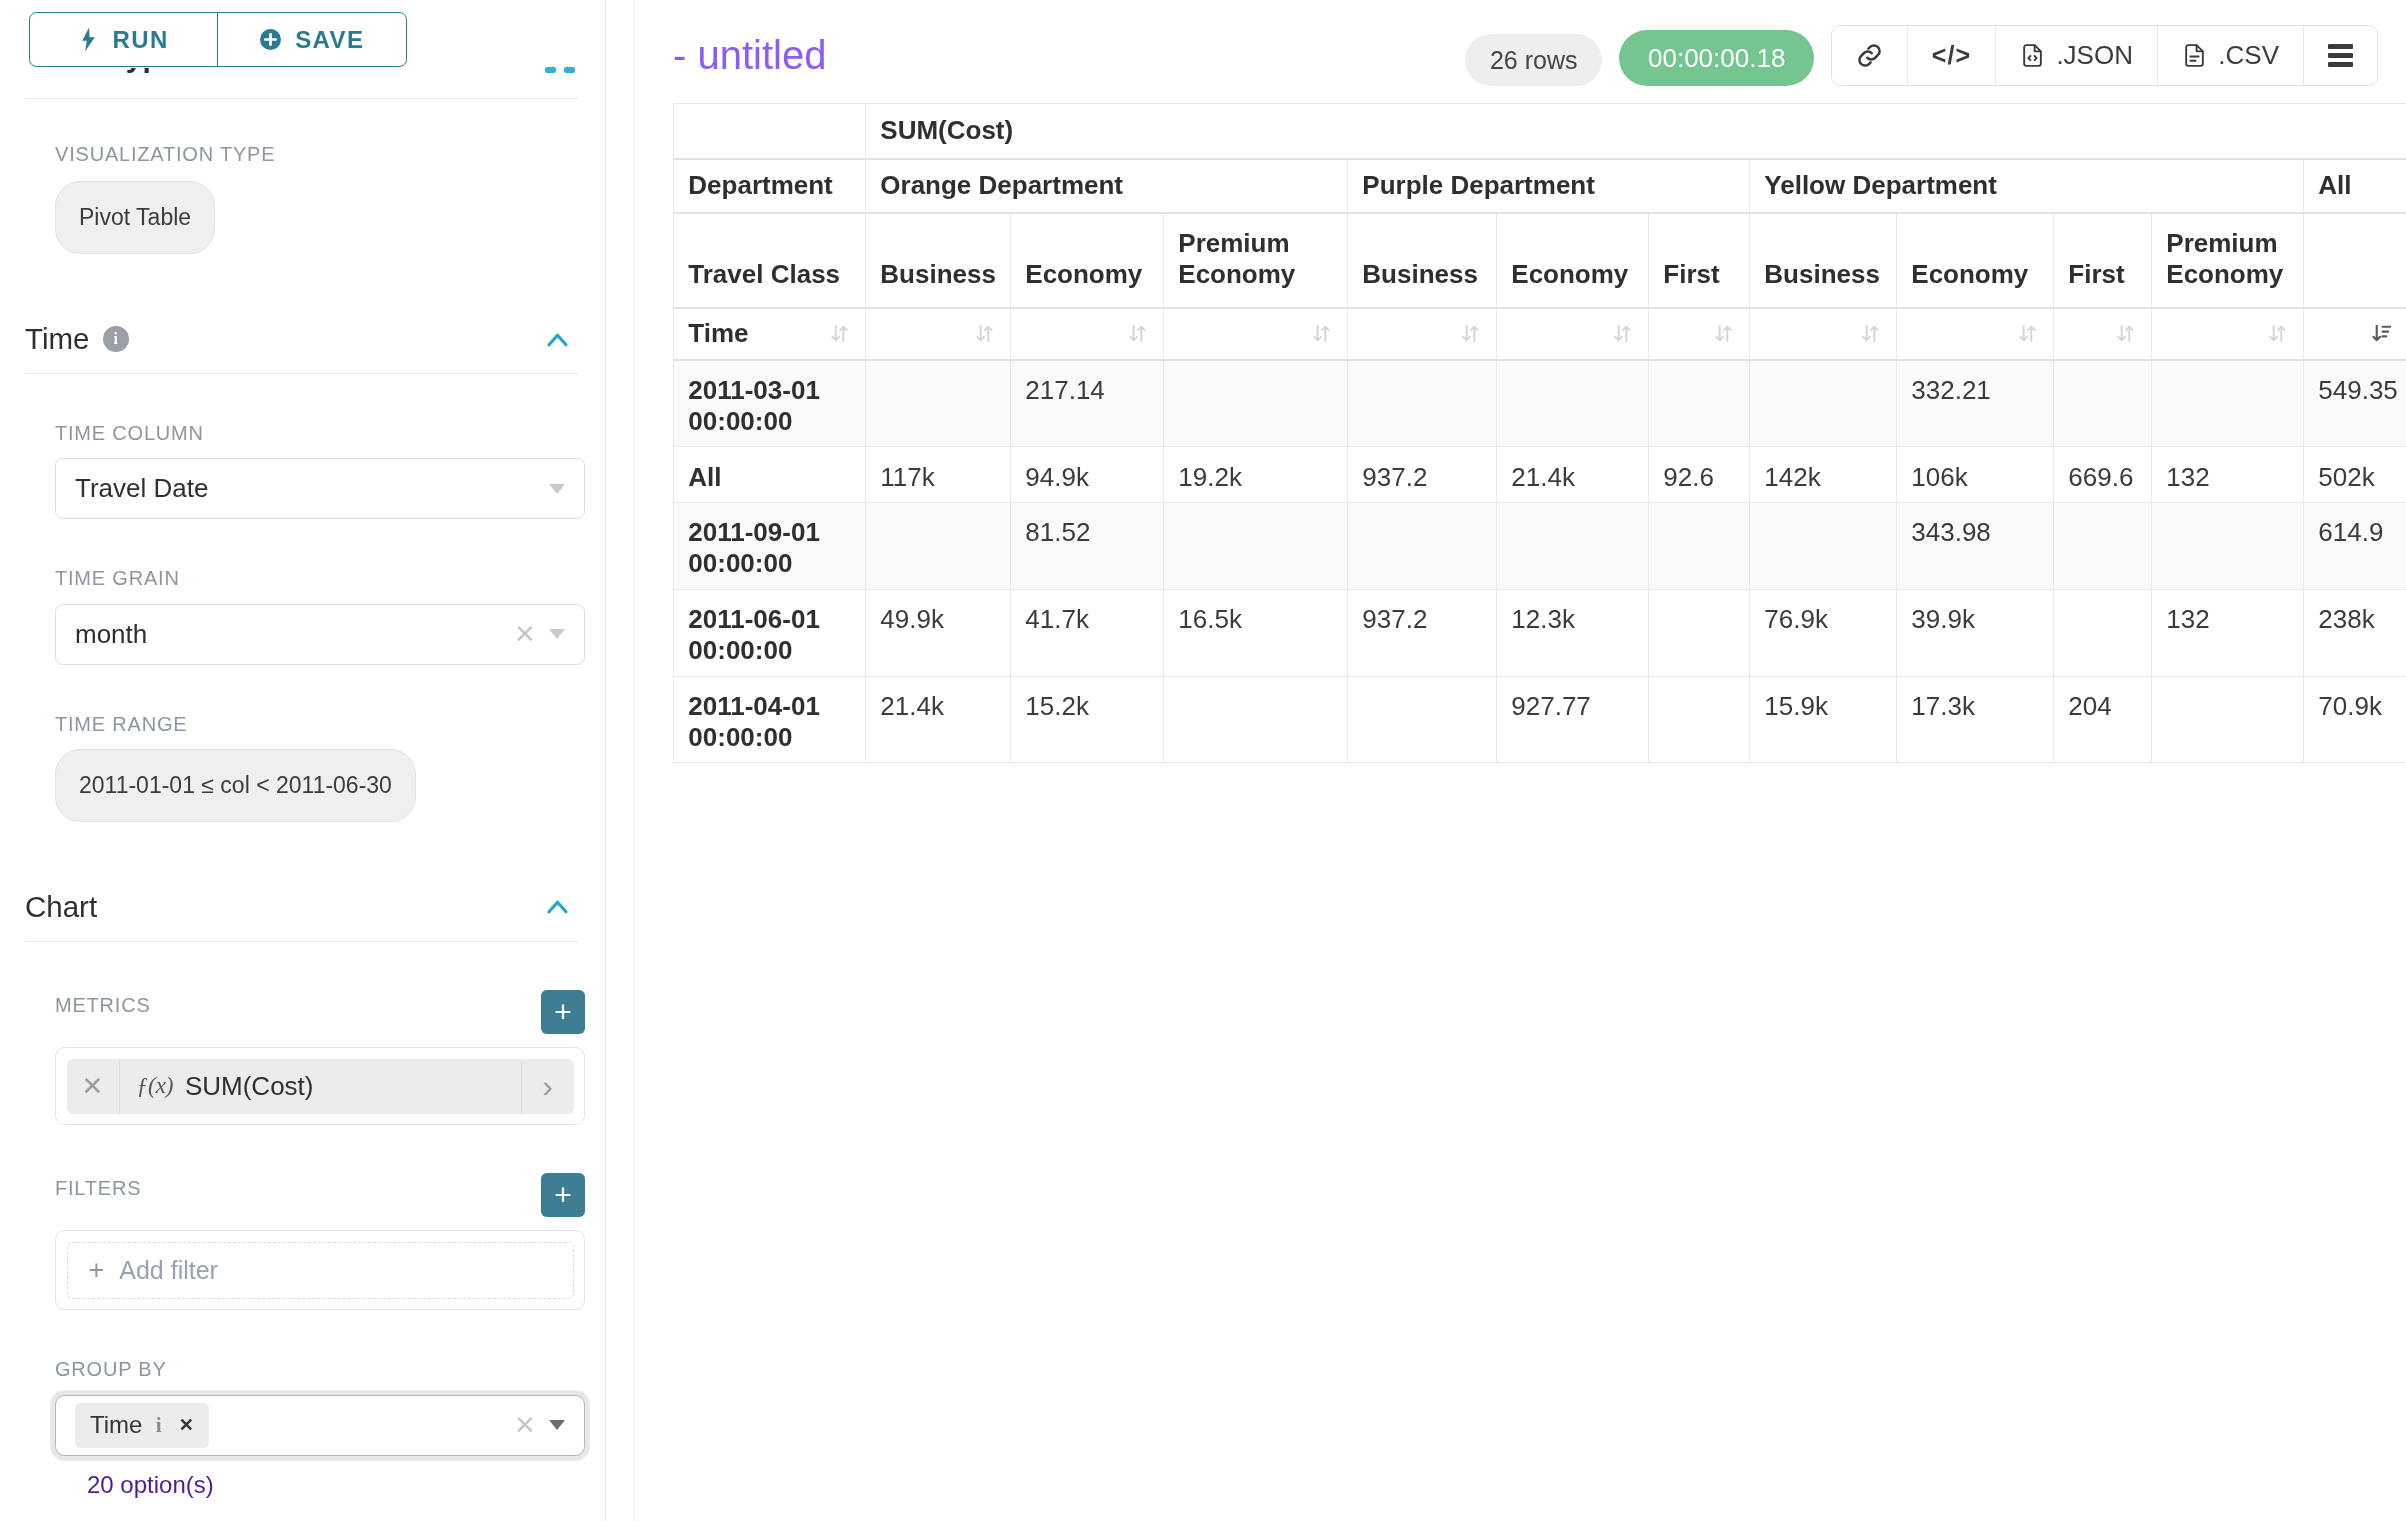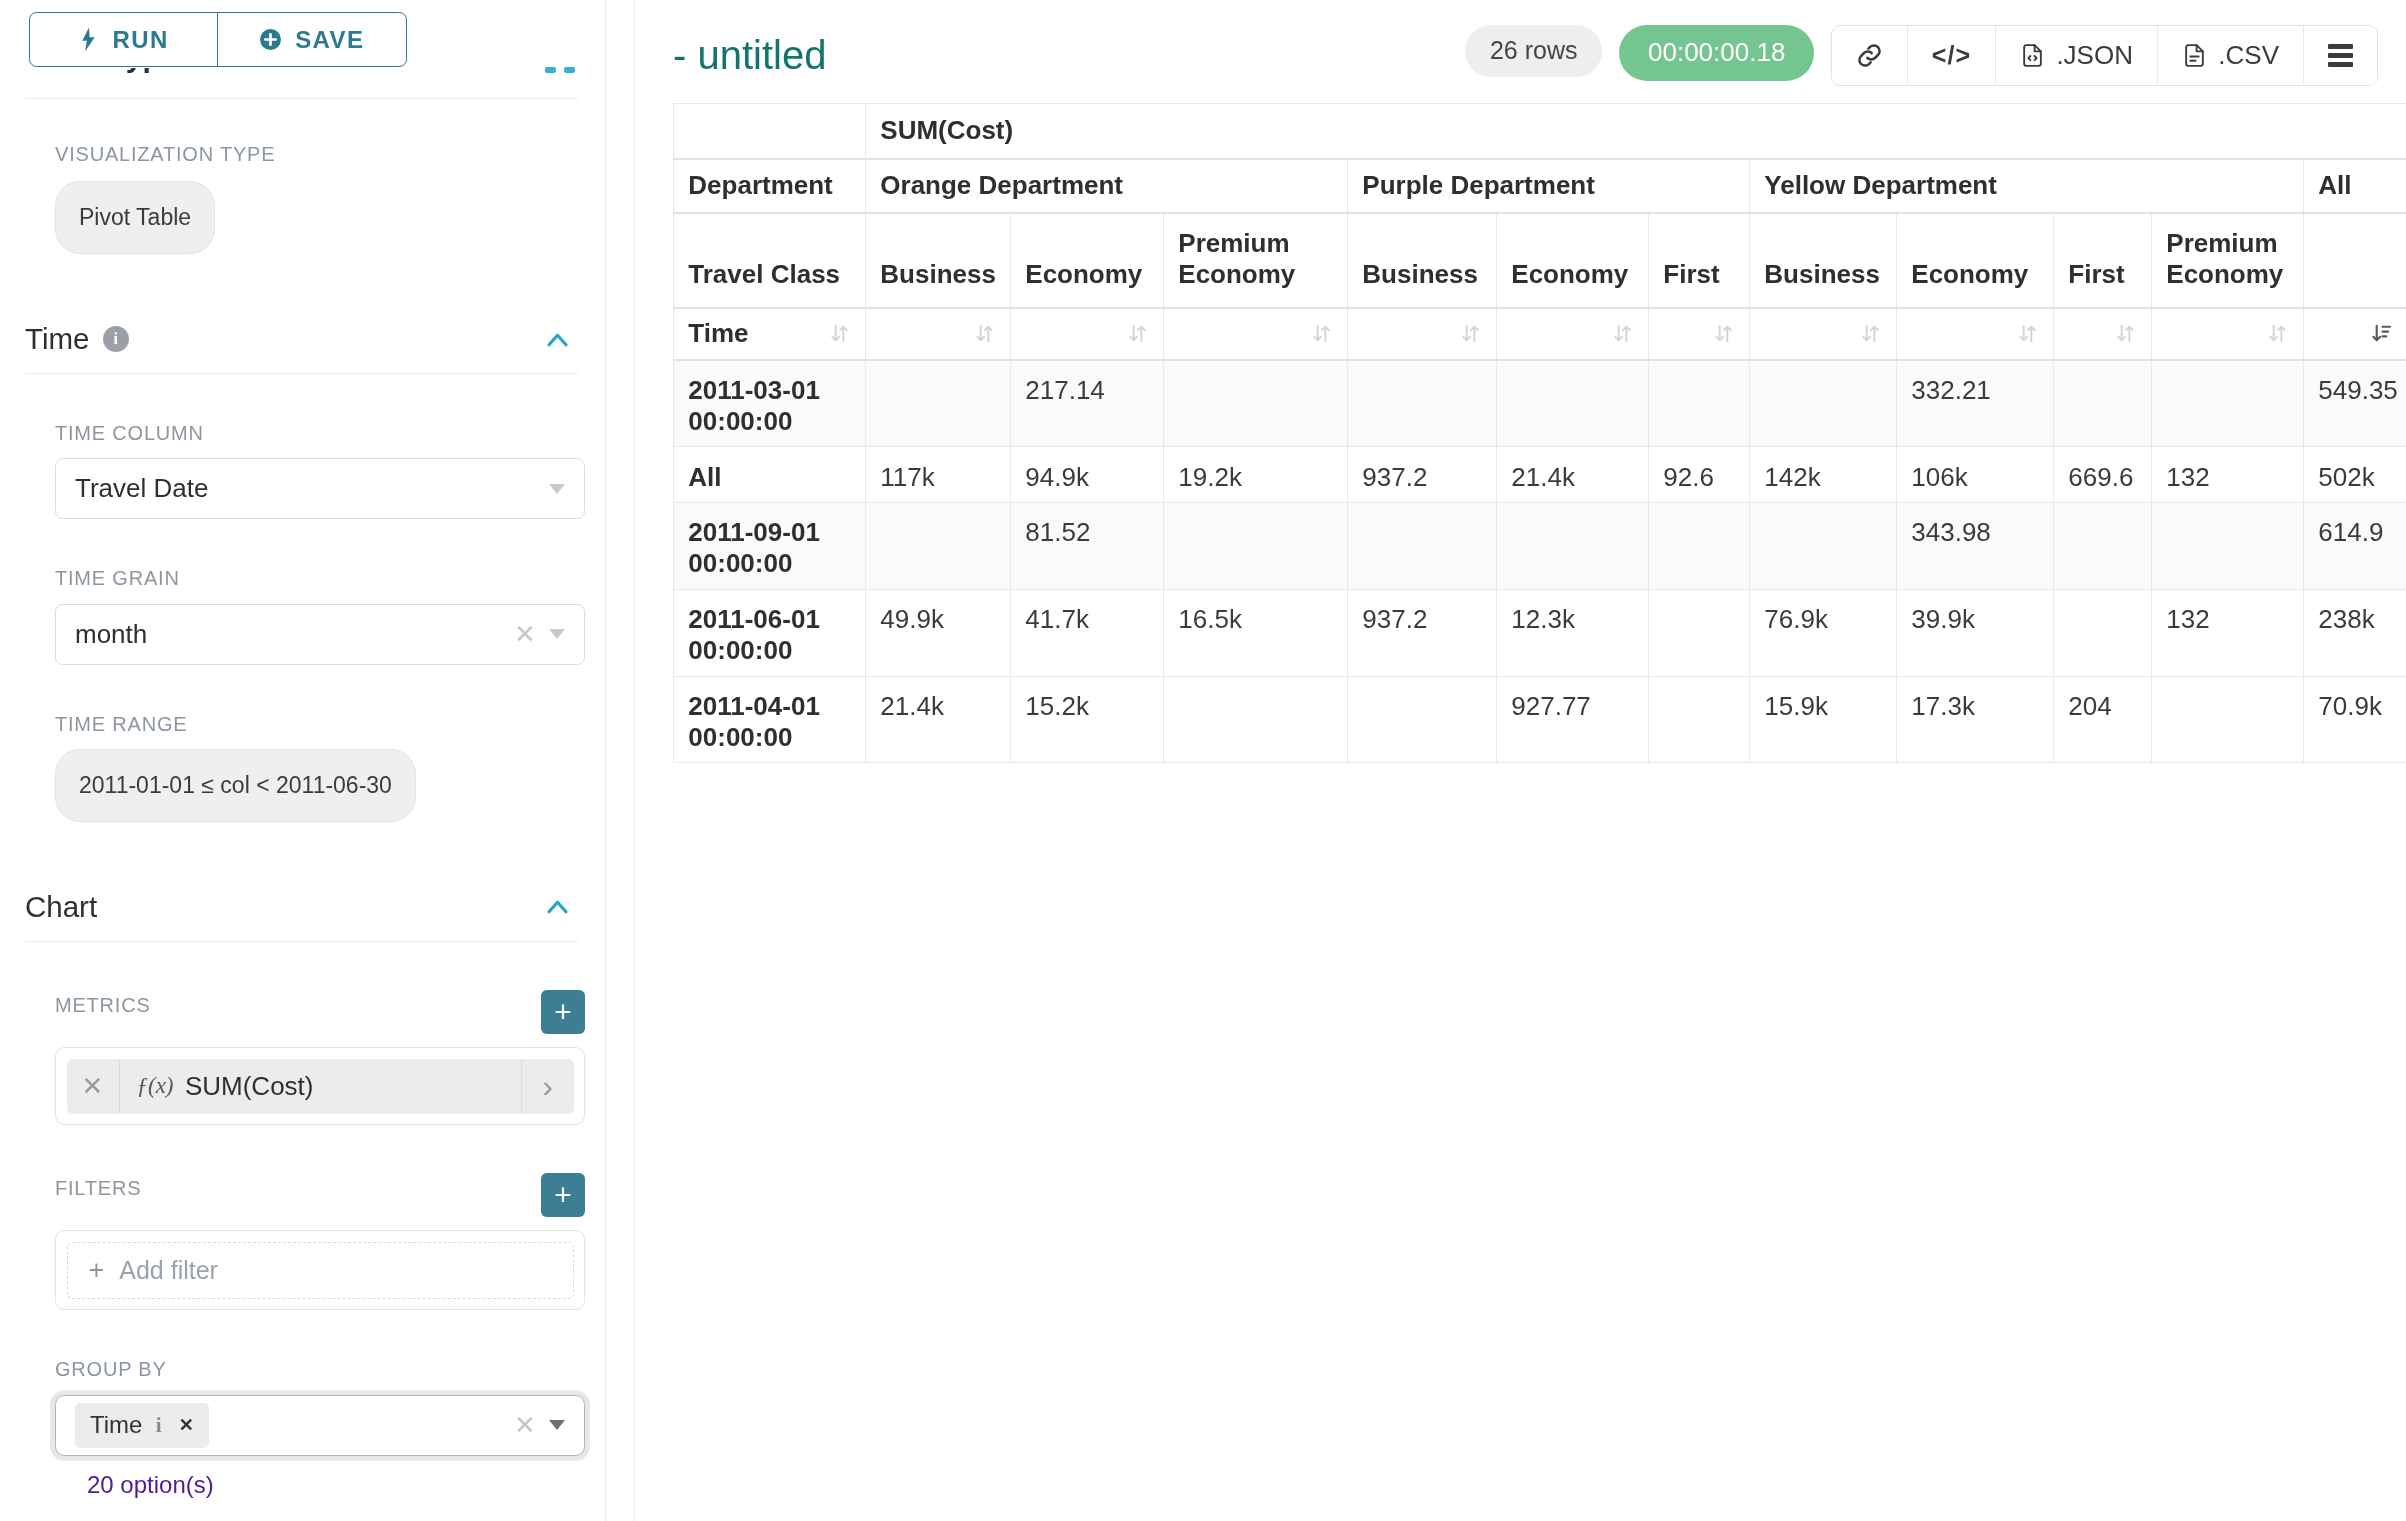--- a/index.html
+++ b/index.html
@@ -85,22 +85,22 @@
     color:#8a8a8a; font-size:21px; margin:0 3.8px 0 13.3px; }
   .tag .tag-x { font-size:18px; font-weight:700; color:#333; margin-left:13.3px; cursor:pointer; }
   .select.focused { border-color:#b5b5b5; box-shadow:0 0 0 4.8px #e7e7e7; border-radius:9.5px; }
   .select .right-controls { display:flex; align-items:center; }
   .hint { margin:15px 0 0 32px; color:#4c1d95; font-size:24px; }
   .gb-box .right-controls { margin-left:auto; }
 
   
   .main { flex:1; border-left:1px solid #efefef; margin-left:17px; background:#fff; }
   .main-head { display:flex; align-items:center; padding:25px 30px 0 38px; }
-  .page-title { font-size:40px; font-weight:500; color:#0f766e; flex:1; }
-  .head-right { display:flex; align-items:flex-start; gap:17px; }
+  .page-title { font-size:40px; font-weight:500; color:#8b5cf6; flex:1; }
+  .head-right { display:flex; align-items:flex-end; gap:17px; }
   .rows-badge { background:#eeeeee; border-radius:27px; padding:11.4px 25px;
     font-size:25px; color:#454545; }
   .timer-badge { background:#75c590; color:#fff; border-radius:28.5px;
     padding:12.4px 28.5px; font-size:26px; }
   .export-group { display:flex; align-items:stretch; border:1.9px solid #e1e1e1;
     border-radius:9.5px; overflow:hidden; height:61px; background:#fff; }
   .export-seg { display:flex; align-items:center; gap:11.4px; padding:0 24px;
     font-size:26px; color:#3b3b3b; border-left:1.9px solid #e8e8e8; cursor:pointer; background:#fff; }
   .export-seg:first-child { border-left:none; }
   .code-glyph { font-size:25px; font-weight:600; color:#3b3b3b; letter-spacing:1px; }

